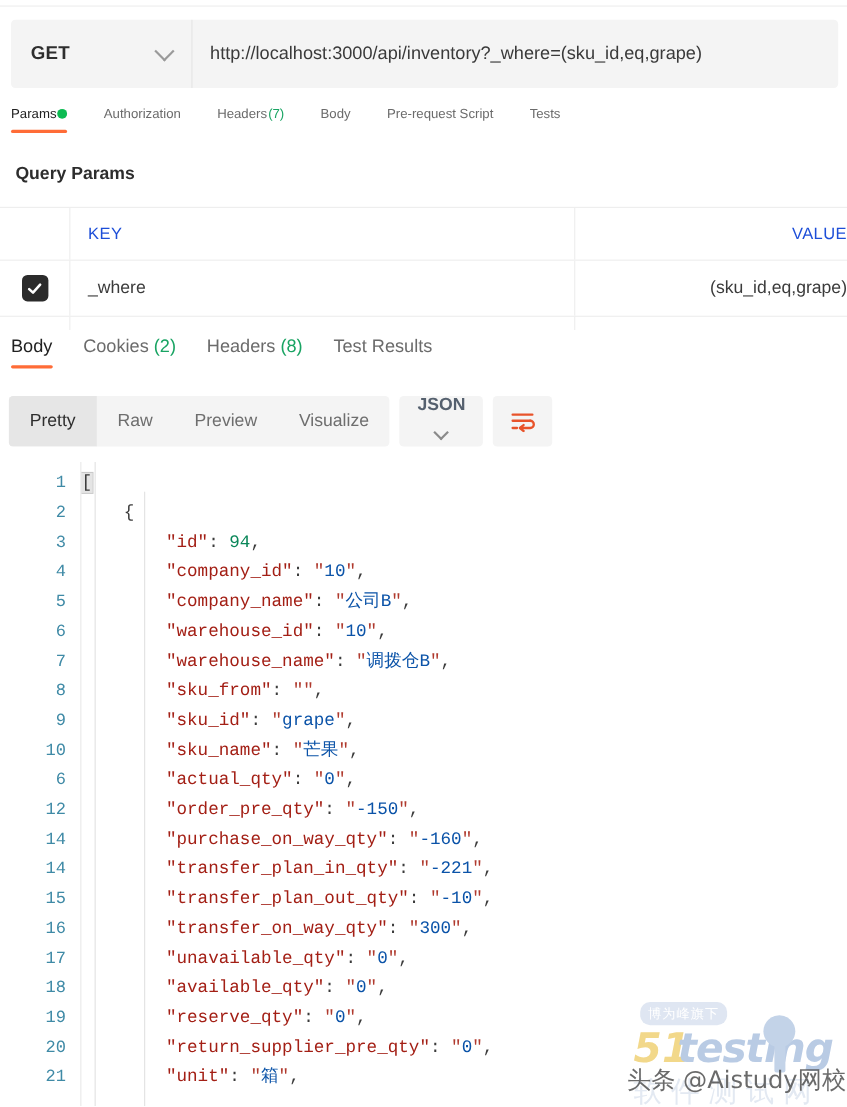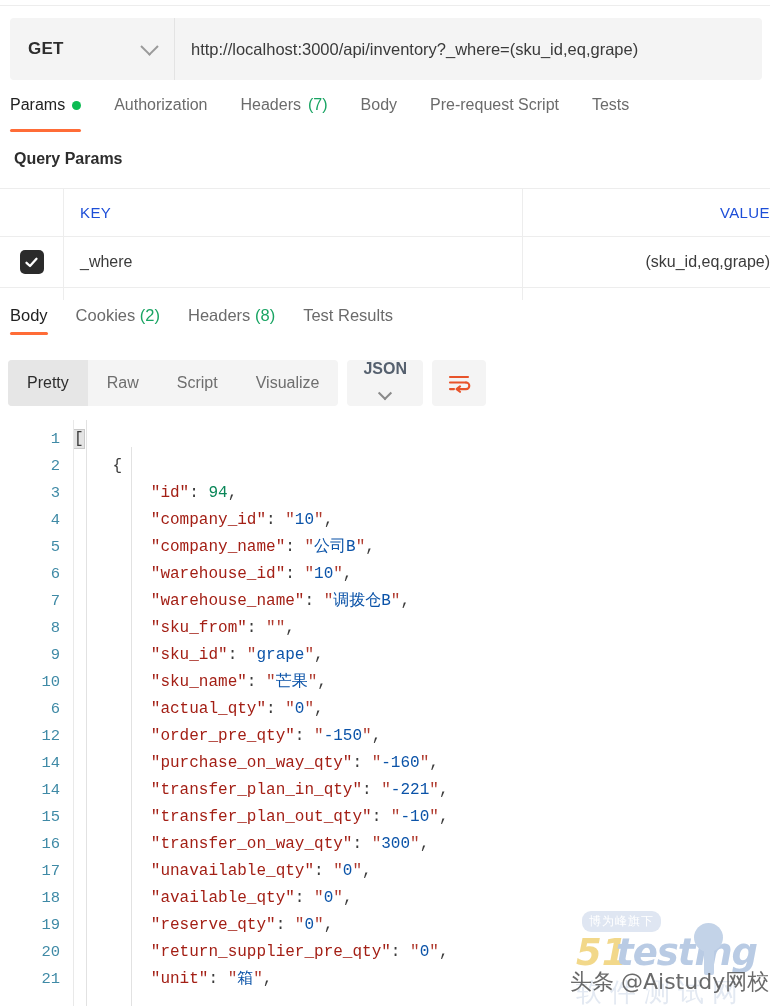--- a/index.html
+++ b/index.html
@@ -63,27 +63,27 @@
   }
 
   
   .req-tabs {
     position: absolute; top: 96px; left: 10px;
     width: 752px; height: 40px;
     display: flex; align-items: flex-start;
   }
   .rtab {
     position: relative;
-    padding: 0 0 18px 0;
+    padding: 0 0 11px 0;
     margin-right: 33px;
-    font-size: 16px;
+    font-size: 12px;
     color: #6b6b6b;
     cursor: pointer;
     white-space: nowrap;
-    display: flex; align-items: center; gap: 7px;
+    display: flex; align-items: center; gap: 1px;
   }
   .rtab.active { color: #212121; }
   .rtab.active::after {
     content: ""; position: absolute; left: 0; bottom: 0;
     width: 100%; height: 3px; background: #ff6c37;
     border-radius: 2px;
   }
   .dot-green {
     width: 9px; height: 9px; border-radius: 50%;
     background: #0cbb52; display: inline-block;
@@ -387,21 +387,21 @@
 
   <div class="btoolbar">
     <div class="seg">
       <div class="segbtn active">
         <span>Pretty</span>
       </div>
       <div class="segbtn">
         <span>Raw</span>
       </div>
       <div class="segbtn">
-        <span>Script</span>
+        <span>Preview</span>
       </div>
       <div class="segbtn">
         <span>Visualize</span>
       </div>
     </div>
 
     <div class="fmt-sel">
       <span class="fmt-label">JSON</span>
       <span class="chev-sm"></span>
     </div>

